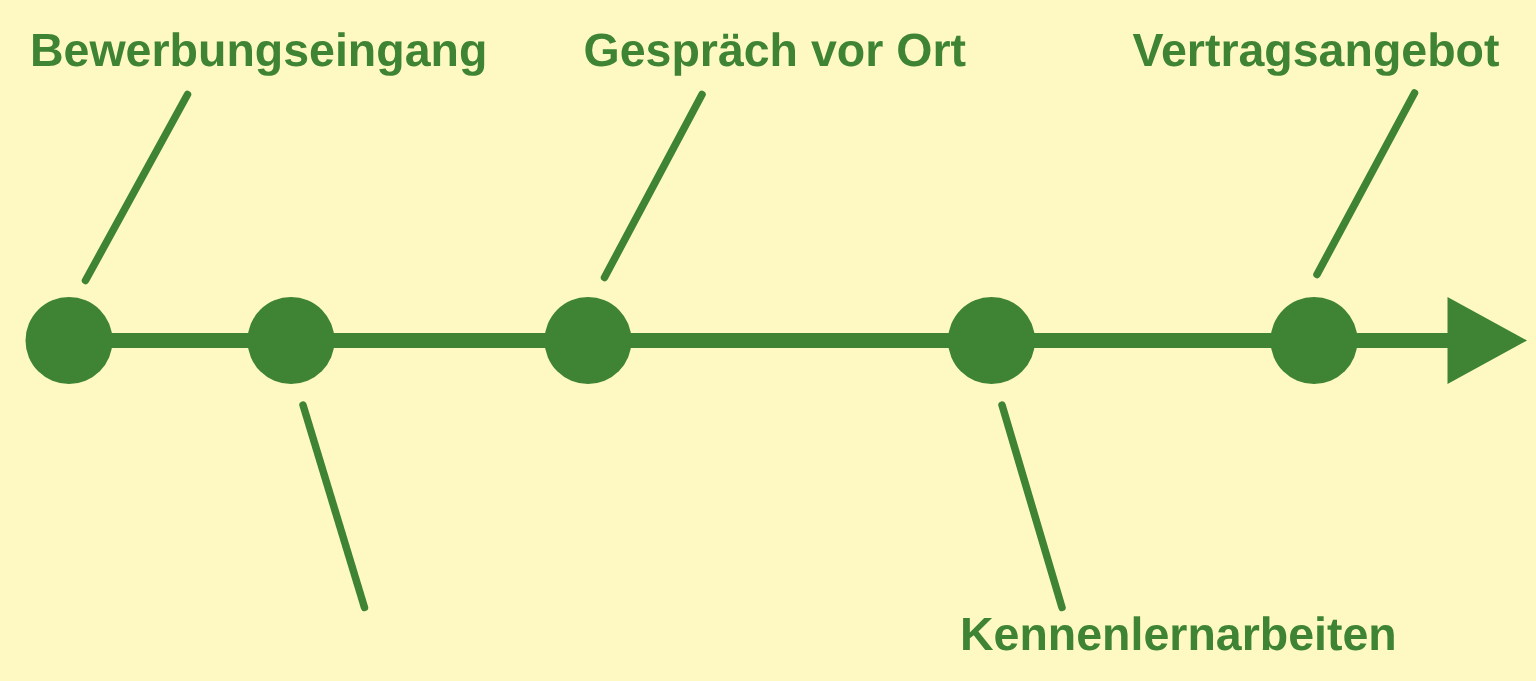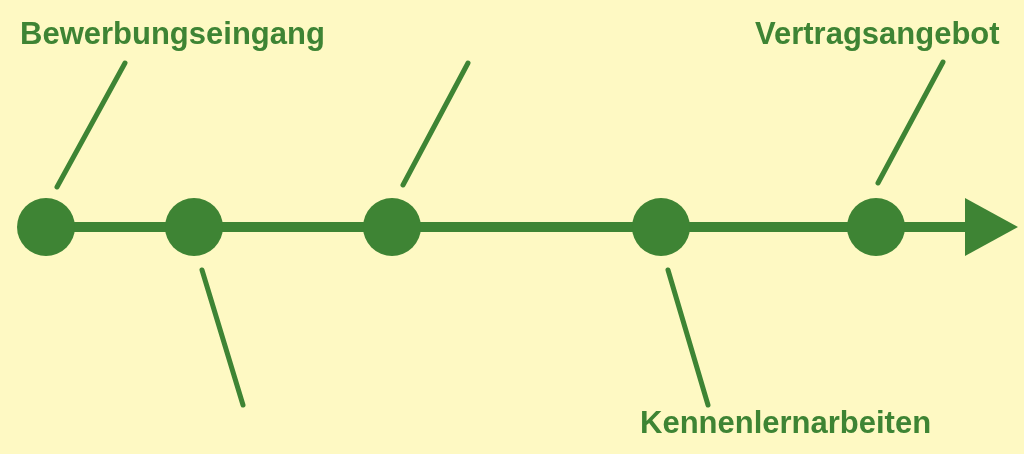--- a/index.html
+++ b/index.html
@@ -56,18 +56,19 @@
       <circle cx="194" cy="227" r="29" stroke="none"></circle>
       <circle cx="392" cy="227" r="29" stroke="none"></circle>
       <circle cx="661" cy="227" r="29" stroke="none"></circle>
       <circle cx="876" cy="227" r="29" stroke="none"></circle>
     </g>
   </svg>
 
   <div class="step-label" style="left:20px;  top:18px;">Bewerbungseingang</div>
 
 
+  <div class="step-label" style="left:389px; top:18px;">Gespräch vor Ort</div>
 
   <div class="step-label" style="left:755px; top:18px;">Vertragsangebot</div>
 
   <div class="step-label" style="left:640px; top:407px;">Kennenlernarbeiten</div>
 
 </div>
 
 </body></html>

